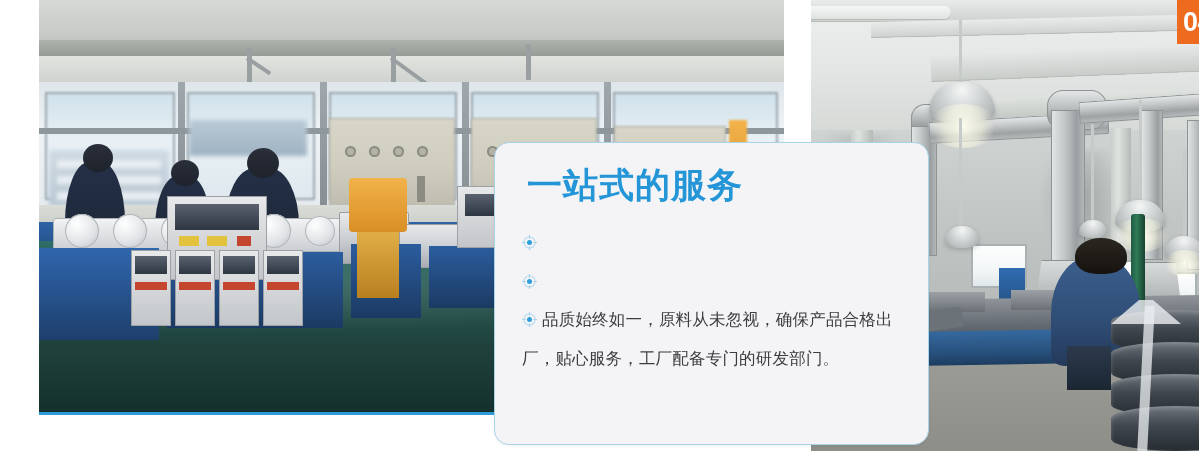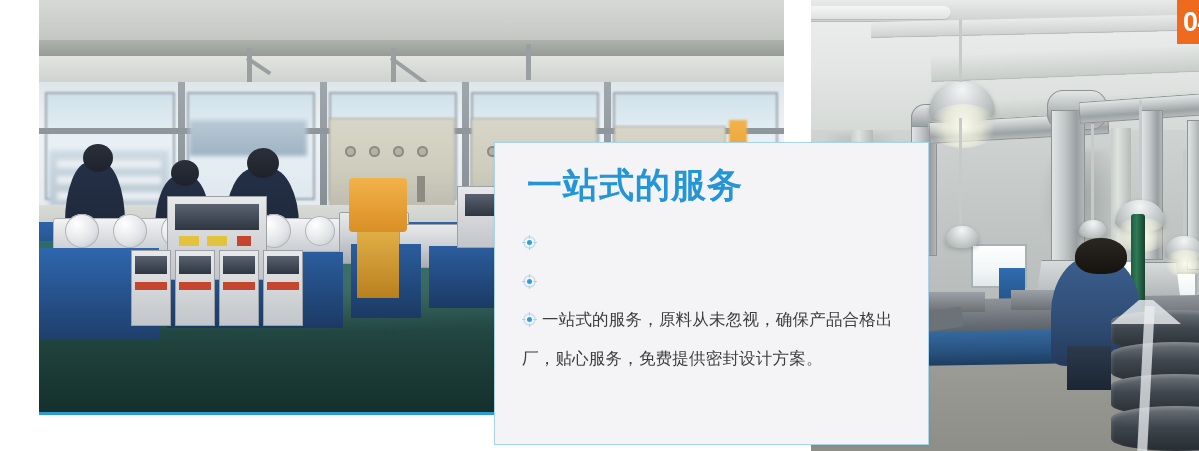--- a/index.html
+++ b/index.html
@@ -261,21 +261,21 @@
   }
 
   
   .card {
     position: absolute;
     left: 455px; top: 142px;
     width: 435px; height: 303px;
     box-sizing: border-box;
     background: #f4f4f6;
     border: 1px solid #a8d4ea;
-    border-radius: 0;
+    border-radius: 15px;
     box-shadow: 0 1px 3px rgba(0,0,0,0.06);
     overflow: hidden;
   }
   .card-title {
     position: absolute;
     left: 32px; top: 24px;
     color: #2495d6;
     font-size: 35px;
     font-weight: bold;
     letter-spacing: 1px;
@@ -549,19 +549,19 @@
         </span>
       </p>
 
       <p class="bullet">
         <span class="bullet-icon">
           <svg width="15" height="15" viewBox="0 0 15 15">
             <circle cx="7.5" cy="7.5" r="5.6" fill="none" stroke="#bcdcf0" stroke-width="1.2"></circle>
             <path d="M7.5 0.4 L7.5 3.2 M7.5 11.8 L7.5 14.6 M0.4 7.5 L3.2 7.5 M11.8 7.5 L14.6 7.5" stroke="#a9d3ec" stroke-width="1.2" stroke-linecap="round"></path>
             <circle cx="7.5" cy="7.5" r="2.5" fill="#2e9fdc"></circle>
           </svg>
-        </span><span class="bullet-text">一站式的服务，原料从未忽视，确保产品合格出厂，贴心服务，免费提供密封设计方案。</span>
+        </span><span class="bullet-text">品质始终如一，原料从未忽视，确保产品合格出厂，贴心服务，工厂配备专门的研发部门。</span>
       </p>
 
     </div>
   </div>
 
 </div>
 
 </body></html>

